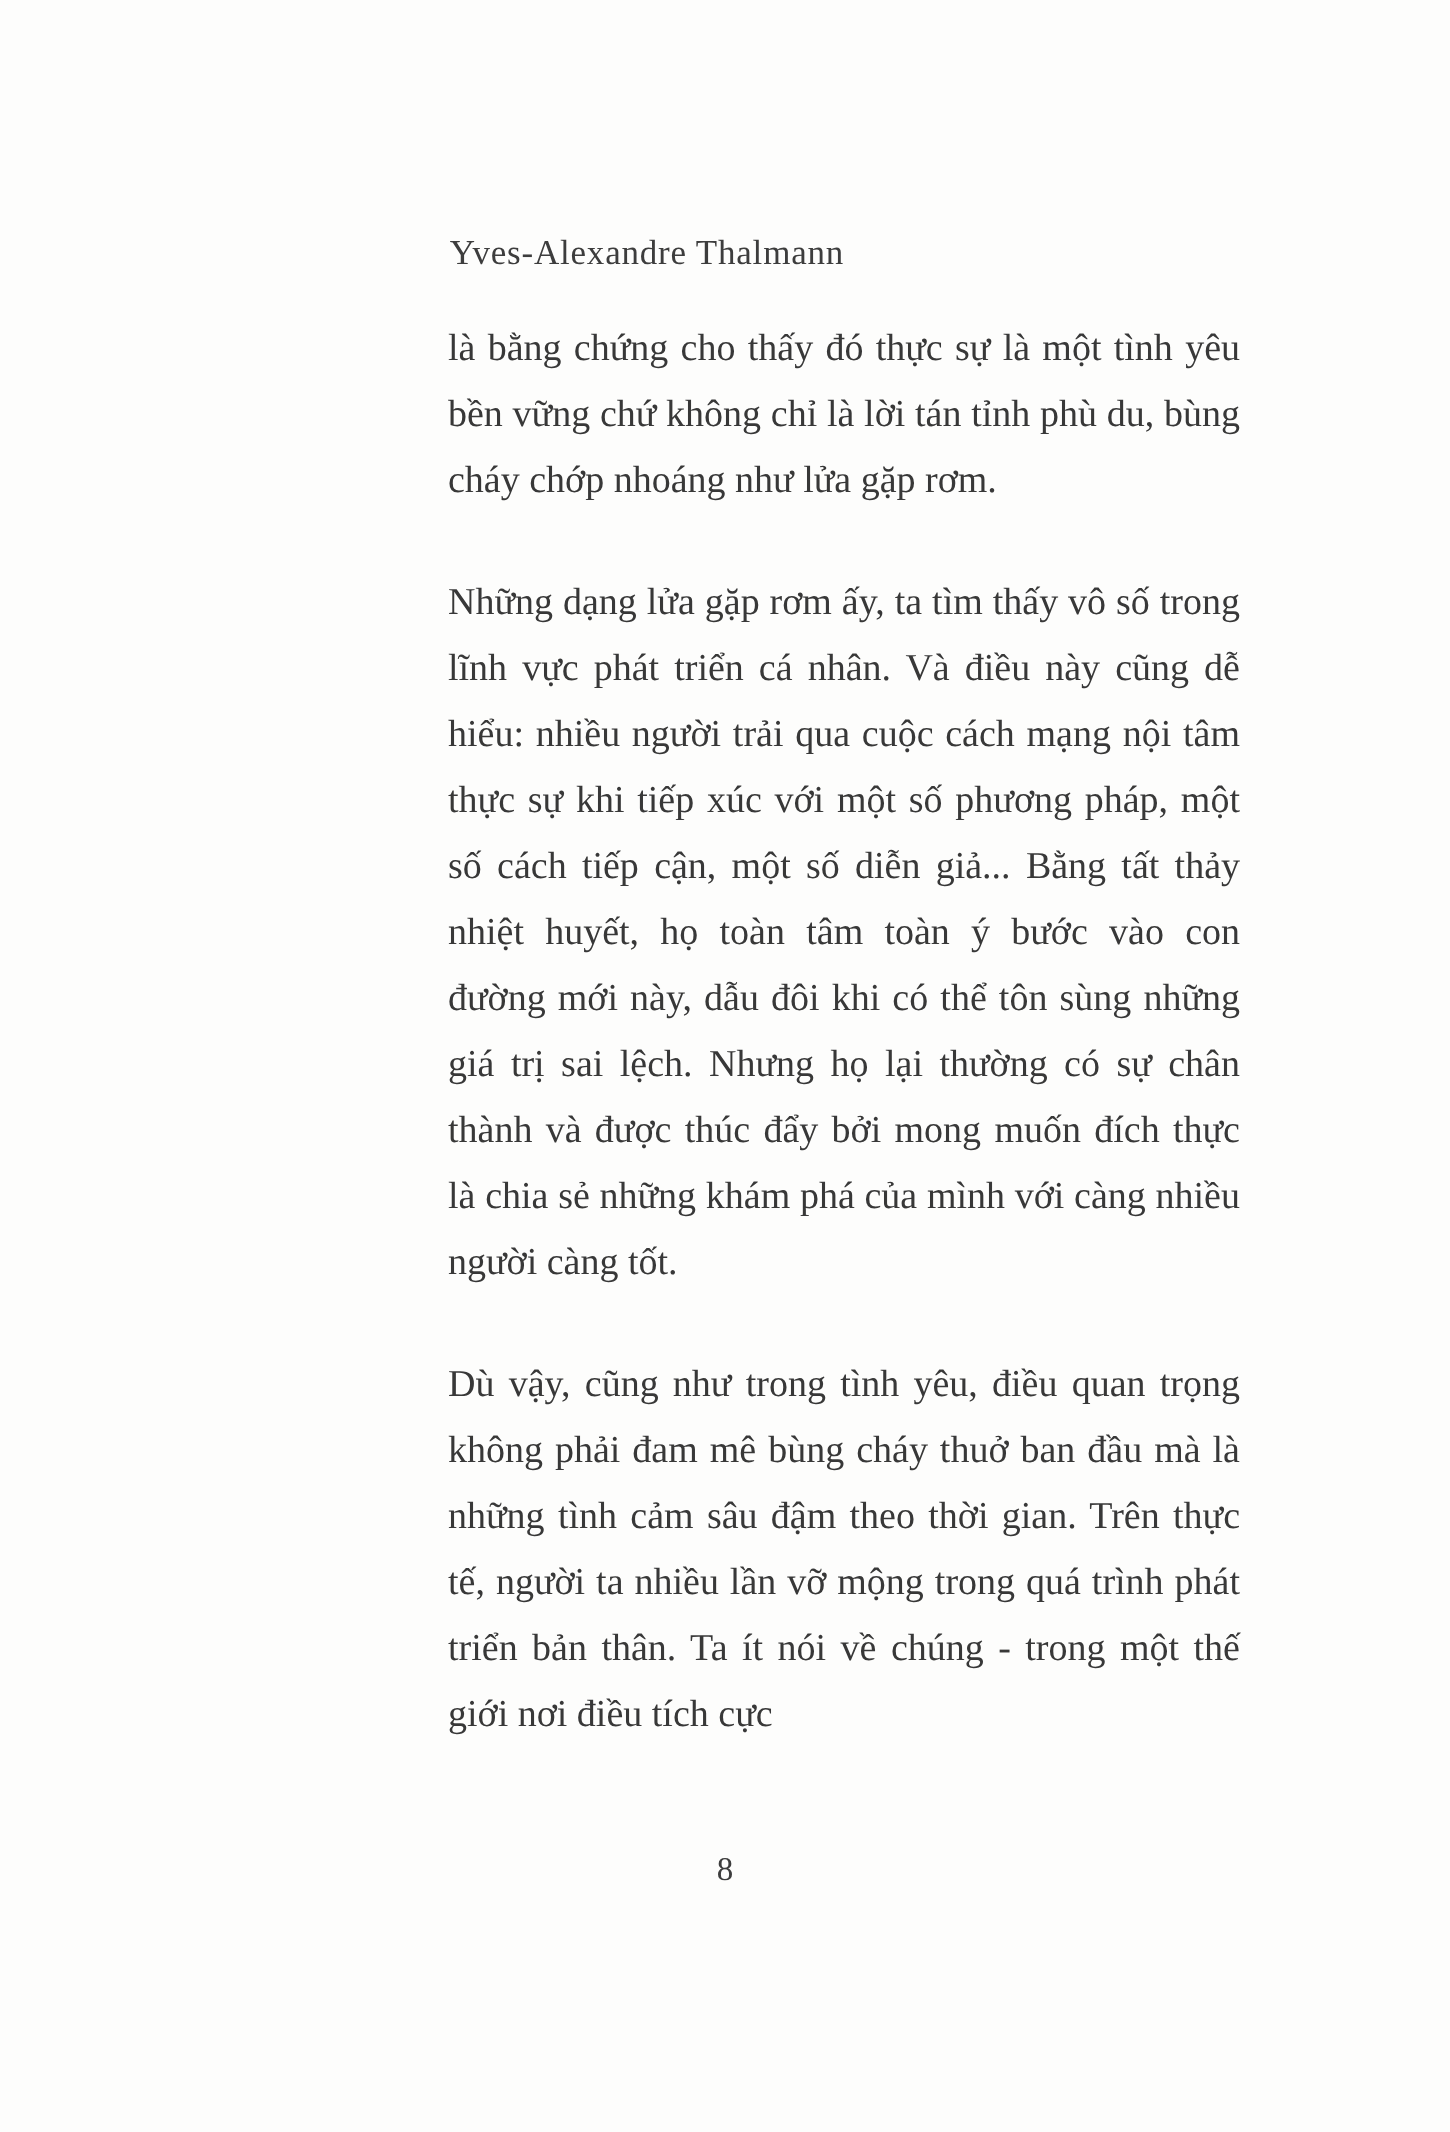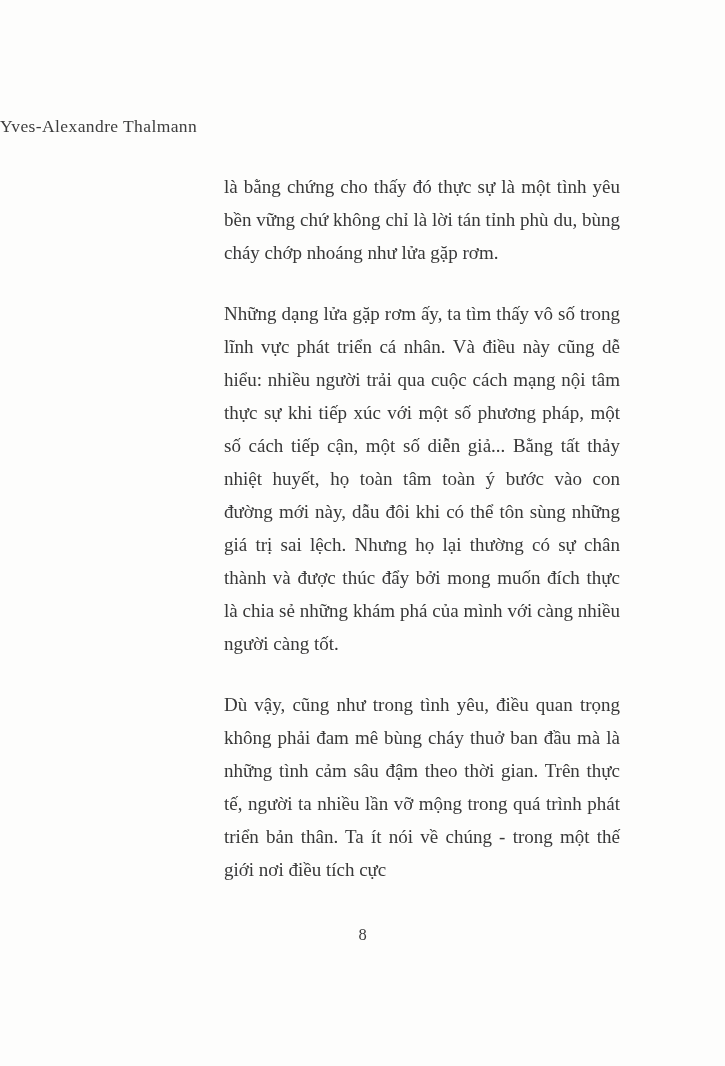--- a/index.html
+++ b/index.html
@@ -15,36 +15,36 @@
     background: #fdfdfc;
     overflow: hidden;
     font-family: "Liberation Serif", "DejaVu Serif", serif;
     color: #373737;
   }
   .running-header {
     position: absolute;
     top: 116px;
     left: 0;
     width: 647px;
-    text-align: left;
+    text-align: center;
     font-size: 17.5px;
     letter-spacing: 0.4px;
     color: #3d3d3d;
   }
   .text-block {
     position: absolute;
     top: 154px;
     left: 224px;
     width: 396px;
     font-size: 19px;
     line-height: 33px;
     color: #383838;
   }
   .text-block p {
-    margin: 16px 0 28px 0;
+    margin: 4px 0 28px 0;
     text-align: justify;
     text-justify: inter-word;
     font-family: Liberation Serif, serif;
   }
   .text-block p:last-child {
     margin-bottom: 0;
   }
   .page-number {
     position: absolute;
     top: 925px;

